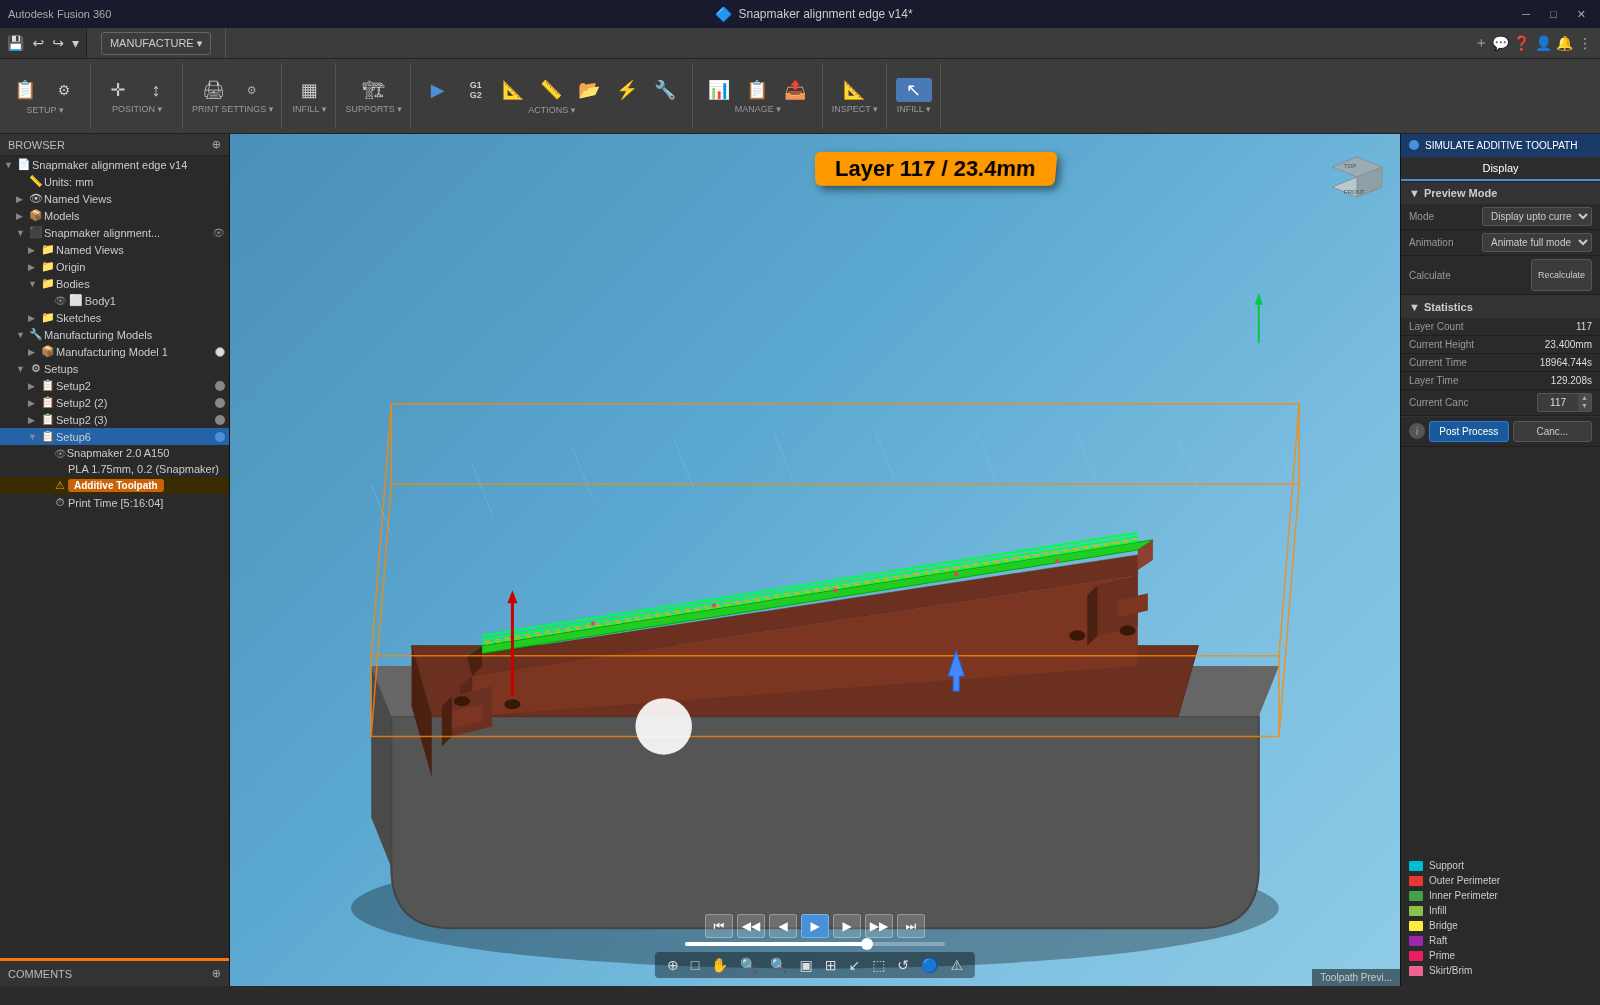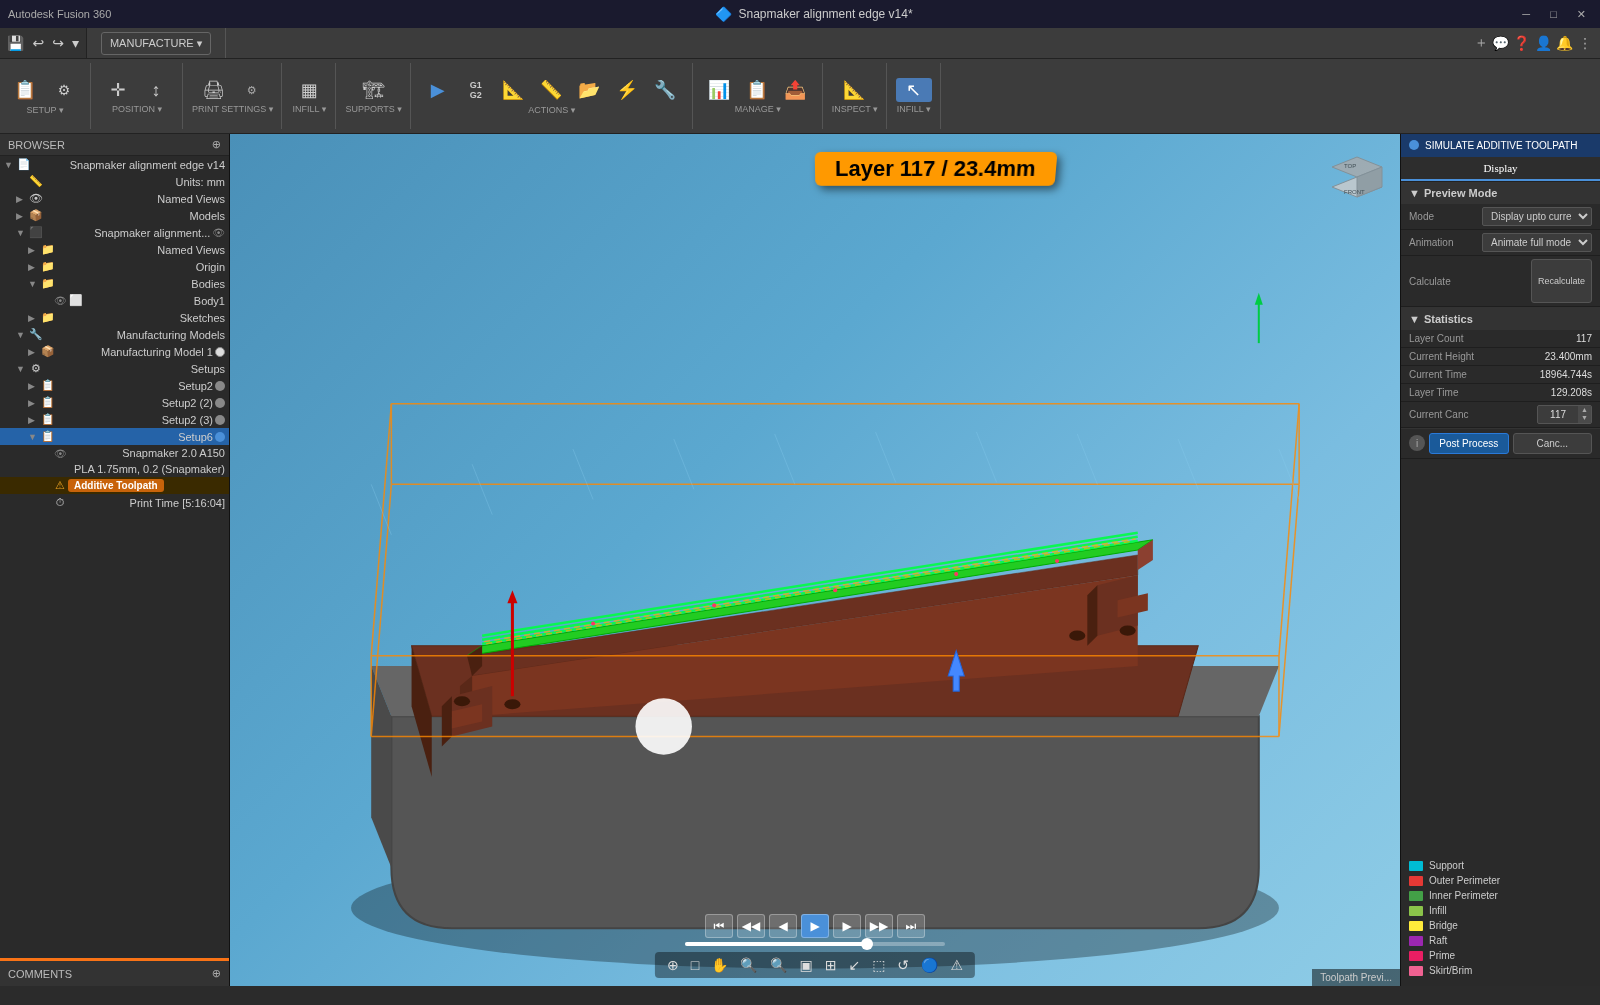--- a/index.html
+++ b/index.html
@@ -123,21 +123,21 @@
       display: flex;
       align-items: center;
       padding: 2px 4px;
       cursor: pointer;
       color: #ccc;
       white-space: nowrap;
     }
     .tree-item.highlighted { background: #2563a8; }
     .tree-expand { width: 12px; flex-shrink: 0; color: #888; font-size: 9px; }
     .tree-icon { width: 16px; flex-shrink: 0; text-align: center; font-size: 11px; }
-    .tree-label { flex: 1; overflow: hidden; text-overflow: ellipsis; text-align: right; }
+    .tree-label { flex: 1; overflow: hidden; text-overflow: ellipsis; }
     .indent-1 { padding-left: 16px; }
     .indent-2 { padding-left: 28px; }
     .indent-3 { padding-left: 40px; }
     .eye-icon { color: #888; font-size: 10px; margin-left: 2px; }
     .bullet { width: 10px; height: 10px; border-radius: 50%; flex-shrink: 0; margin-left: 2px; }
     .bullet-gray { background: #888; }
     .bullet-white { background: #ddd; border: 1px solid #888; }
     .bullet-blue { background: #4a90d9; }
 
     #comments-bar {
@@ -286,21 +286,20 @@
       border-bottom: 1px solid #222;
     }
     .panel-tab {
       flex: 1;
       padding: 5px 8px;
       text-align: center;
       cursor: pointer;
       color: #aaa;
       font-size: 11px;
       border-bottom: 2px solid transparent;
-      font-family: Liberation Serif, serif;
     }
     .panel-tab.active {
       color: #fff;
       border-bottom-color: #4a90d9;
       background: #2d2d2d;
     }
 
     .panel-section {
       border-bottom: 1px solid #333;
     }
@@ -982,21 +981,21 @@
         </select>
       </div>
       <div class="panel-row">
         <span class="panel-row-label">Animation</span>
         <select class="panel-select">
           <option>Animate full model</option>
         </select>
       </div>
       <div class="panel-row">
         <span class="panel-row-label">Calculate</span>
-        <button class="panel-btn" style="width:auto;flex:none;padding:16px 6px;font-size:9px;">Recalculate</button>
+        <button class="panel-btn" style="width:auto;flex:none;padding:10px 6px;font-size:9px;">Recalculate</button>
       </div>
     </div>
 
     <div class="panel-section">
       <div class="panel-section-header">
         <span>▼</span>
         <span>Statistics</span>
       </div>
       <div class="panel-row">
         <span class="panel-row-label">Layer Count</span>

